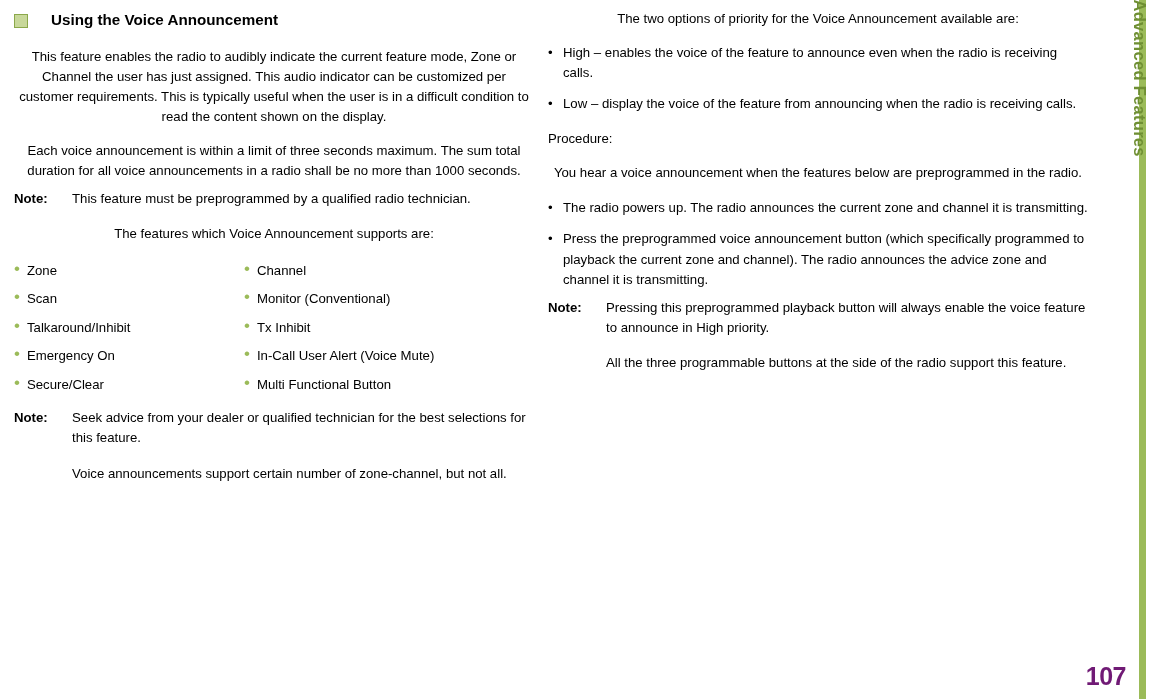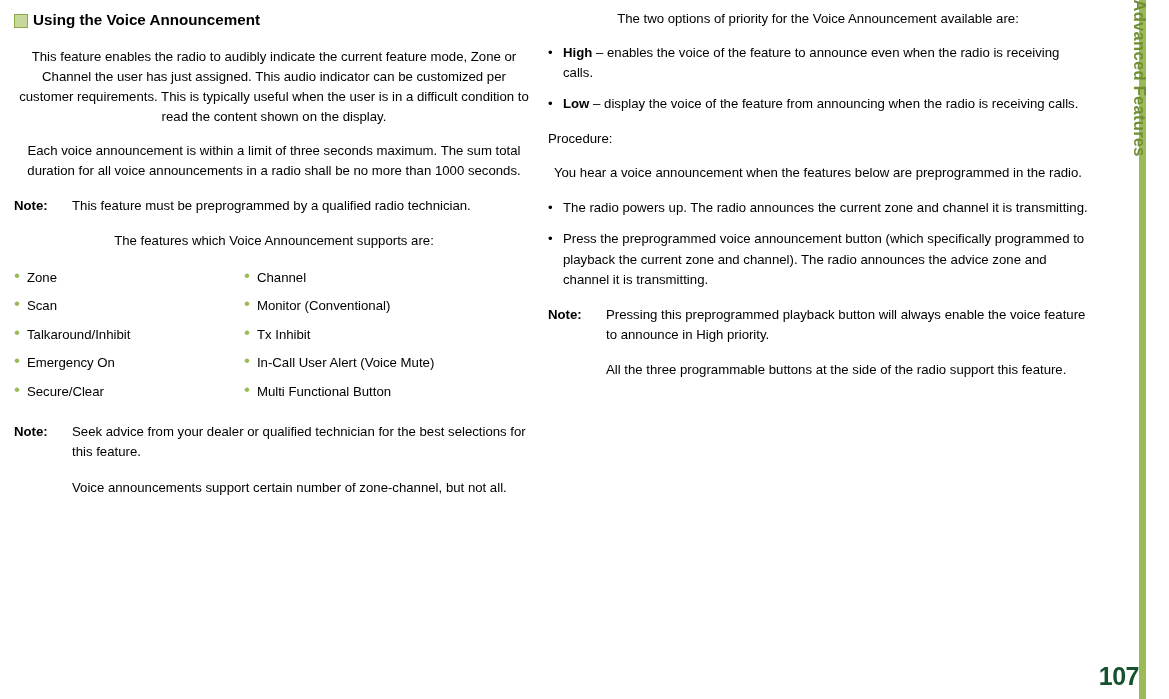--- a/index.html
+++ b/index.html
@@ -43,25 +43,25 @@
     transform-origin: center center;
     font-size: 16.5px;
     font-weight: bold;
     color: #6f8f33;
     letter-spacing: 0.3px;
     white-space: nowrap;
     text-align: left;
   }
   .pagenum {
     position: absolute;
-    right: 30px;
+    right: 43px;
     bottom: 8px;
     font-size: 25px;
     font-weight: bold;
-    color: #14532d;
+    color: #701a75;
     letter-spacing: -0.5px;
   }
   
   .col {
     position: absolute;
     top: 0;
     font-size: 13.2px;
     line-height: 1.52;
   }
   .col-left { left: 14px; width: 520px; }
@@ -72,39 +72,39 @@
     font-weight: bold;
     margin: 0 0 0 0;
     padding: 0;
     display: inline-block;
     vertical-align: middle;
   }
   .title-row {
     margin-top: 8px;
     display: flex;
     align-items: center;
-    gap: 5px;
+    gap: 23px;
   }
   .title-icon {
     width: 14px; height: 14px;
     background: #c8d89a;
     border: 1px solid #8ba84a;
     flex: 0 0 auto;
     position: relative;
     top: 1px;
   }
   p.body {
     margin: 14px 0 0 0;
     text-align: center;
   }
   p.body.first { margin-top: 16px; }
 
   
   .note {
-    margin-top: 15px;
+    margin-top: 8px;
     display: flex;
     align-items: flex-start;
   }
   .note .lbl {
     font-weight: bold;
     width: 58px;
     flex: 0 0 58px;
   }
   .note .txt { flex: 1 1 auto; }
   .note .txt p { margin: 0; }
@@ -141,21 +141,21 @@
     align-items: flex-start;
     margin-top: 11px;
   }
   ul.plain li:first-child { margin-top: 0; }
   ul.plain li .dot {
     flex: 0 0 15px;
     font-size: 13.2px;
     line-height: 1.52;
   }
   ul.plain li .li-txt { flex: 1 1 auto; }
-  .b { font-weight: bold; }
+  .b { font-weight: normal; }
   .subhead {
     font-weight: normal;
     margin: 15px 0 0 0;
   }
 </style>
 </head>
 <body>
 
 <div class="page">
 

